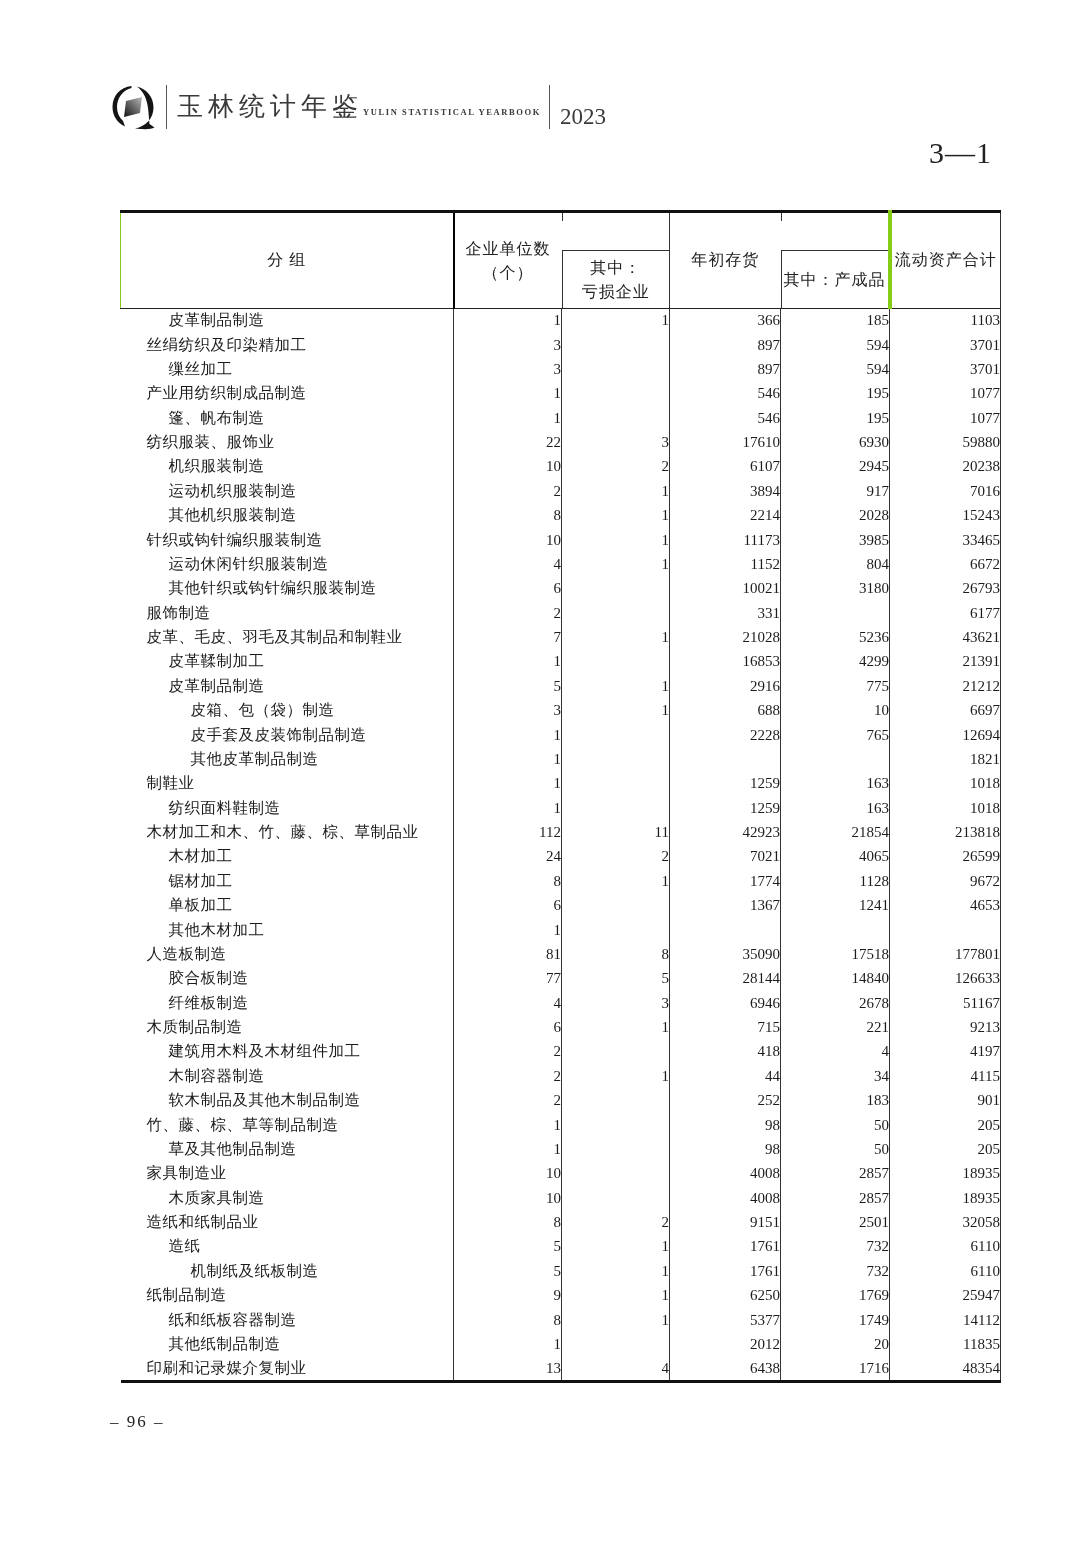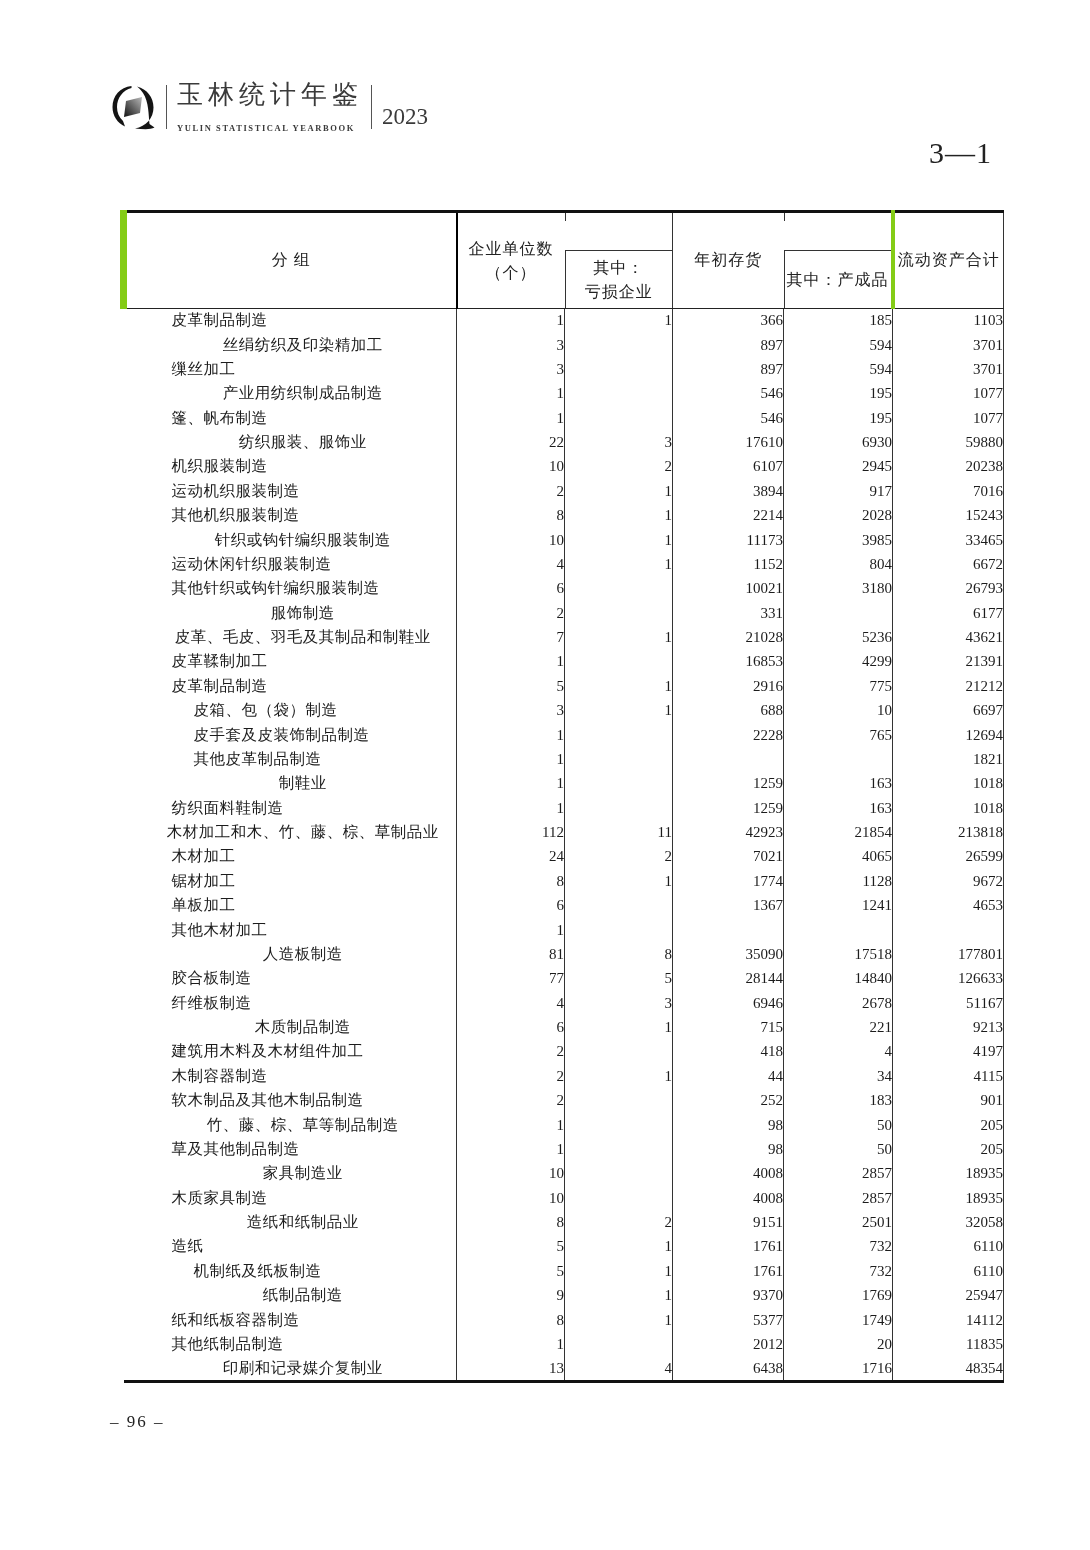--- a/index.html
+++ b/index.html
@@ -9,21 +9,21 @@
     background:#ffffff;
     font-family:"Liberation Serif","DejaVu Serif",serif;
     color:#1c1c1c;
     overflow:hidden;
   }
 
   
   .masthead{position:absolute;left:108px;top:82px;height:50px;display:flex;align-items:center;}
   .logo{width:50px;height:50px;flex:0 0 auto;}
   .mast-div{width:1px;height:44px;background:#555;margin:0 10px 0 8px;}
-  .mast-titles{display:flex;flex-direction:column;justify-content:center;}
+  .mast-titles{display:flex;flex-direction:row;justify-content:center;}
   .mast-cn{font-size:26px;letter-spacing:5px;color:#3a3a3a;line-height:1.05;white-space:nowrap;}
   .mast-en{font-size:8.5px;letter-spacing:1.6px;font-weight:bold;color:#3a3a3a;margin-top:14px;white-space:nowrap;}
   .mast-year{font-size:23px;color:#3a3a3a;align-self:flex-end;padding-bottom:2px;}
   .table-no{position:absolute;right:98px;top:136px;font-size:30px;letter-spacing:1px;color:#222;}
 
   
   .yb-table{
     position:absolute;left:120px;top:210px;width:880px;
     border-collapse:collapse;table-layout:fixed;
     border-top:3.5px solid #111;
@@ -37,41 +37,41 @@
   .yb-table col.c4{width:109px;}
   .yb-table col.c5{width:111px;}
 
   .yb-table thead th{
     height:95px;font-weight:normal;font-size:16px;
     border-bottom:1.5px solid #222;
     vertical-align:middle;text-align:center;
     position:relative;padding:0;color:#222;
     letter-spacing:1px;
   }
-  th.h-group{border-left:7px solid #84cc16;}
+  th.h-group{border-left:1px solid #84cc16;}
   th.h-units{border-left:2px solid #000000;line-height:1.5;}
   th.h-inv{border-left:1px solid #333;}
   th.h-cur{border-left:4px solid #84cc16;border-right:1px solid #333;}
   
   th.h-loss,th.h-fin{vertical-align:middle;}
   th.h-loss .inset,th.h-fin .inset{
     position:absolute;left:0;right:0;top:37px;bottom:0;
     border-left:1px solid #333;border-top:1px solid #333;
     display:flex;flex-direction:column;align-items:center;justify-content:center;
     line-height:1.45;
   }
   
   th.h-loss::before,th.h-fin::before{
     content:"";position:absolute;left:0;top:0;height:8px;border-left:1px solid #333;
   }
 
   .yb-table tbody tr{height:24.38px;}
   .yb-table tbody td{padding:0;vertical-align:middle;white-space:nowrap;overflow:hidden;}
   td.c-name{text-align:left;letter-spacing:0.5px;}
-  td.c-name.ind0{padding-left:26px;text-align:center;}
+  td.c-name.ind0{padding-left:26px;}
   td.c-name.ind1{padding-left:48px;}
   td.c-name.ind2{padding-left:70px;}
   td.c-num{text-align:right;padding-right:22px;border-left:1px solid #333;font-size:15px;}
   .yb-table tbody td:last-child{border-right:1px solid #333;}
 
   
   .page-no{position:absolute;left:110px;top:1412px;font-size:17px;letter-spacing:2px;color:#222;}
 </style>
 </head>
 <body>
@@ -450,21 +450,21 @@
           <td class="c-num">5</td>
           <td class="c-num">1</td>
           <td class="c-num">1761</td>
           <td class="c-num">732</td>
           <td class="c-num">6110</td>
         </tr>
         <tr>
           <td class="c-name ind0">纸制品制造</td>
           <td class="c-num">9</td>
           <td class="c-num">1</td>
-          <td class="c-num">9370</td>
+          <td class="c-num">6250</td>
           <td class="c-num">1769</td>
           <td class="c-num">25947</td>
         </tr>
         <tr>
           <td class="c-name ind1">纸和纸板容器制造</td>
           <td class="c-num">8</td>
           <td class="c-num">1</td>
           <td class="c-num">5377</td>
           <td class="c-num">1749</td>
           <td class="c-num">14112</td>

